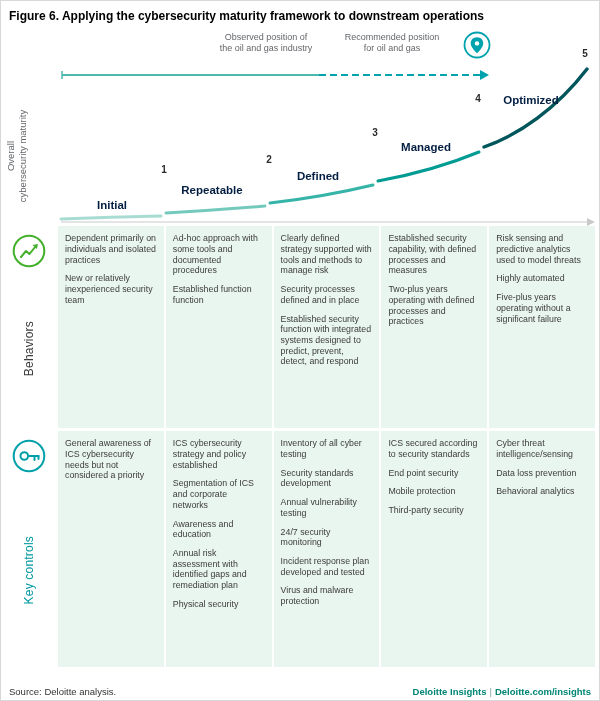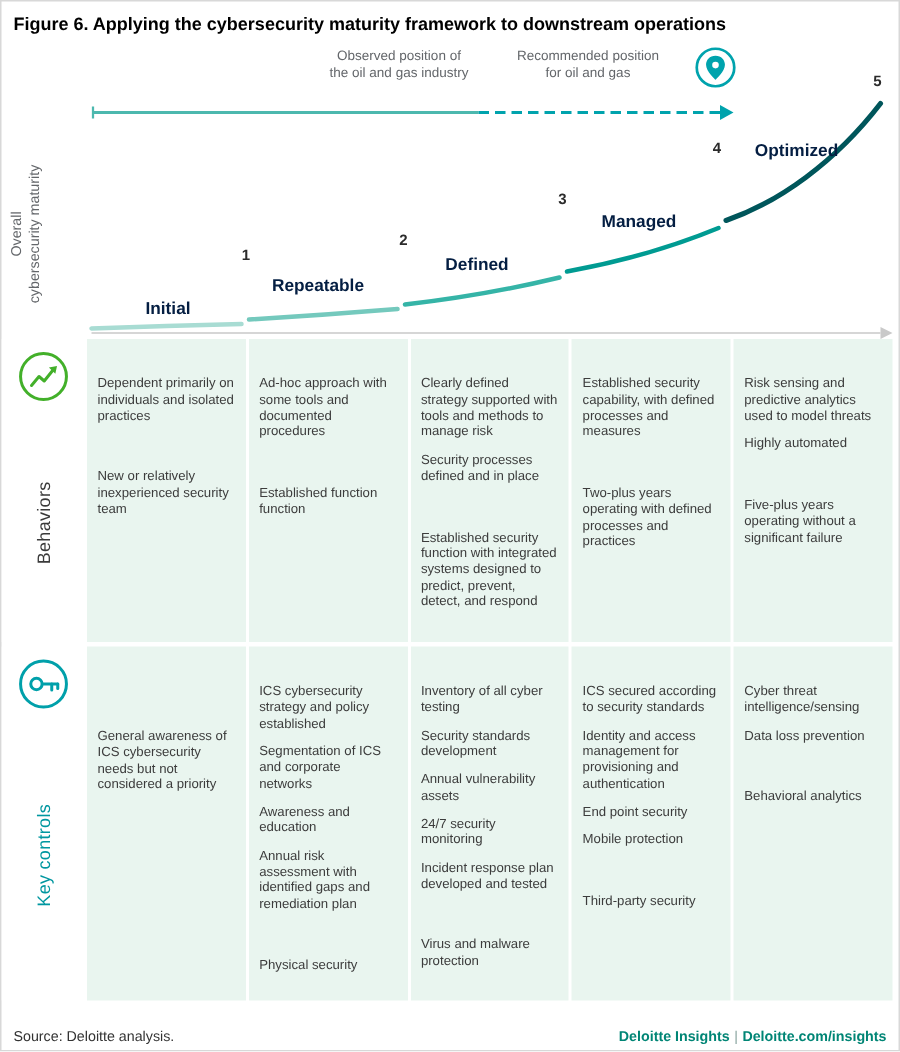--- a/index.html
+++ b/index.html
@@ -6,23 +6,23 @@
   .page { width:600px; height:701px; box-sizing:border-box; background:#fff; border:1px solid #d8d8d8; overflow:hidden; position:relative; }
   .title { font-size:12px; font-weight:bold; color:#000000; padding:9px 10px 3px 8px; line-height:1.1; }
 
   .chart-svg { display:block; }
   .ann { font-size:9px; fill:#63666a; }
   .lvl { font-size:10px; fill:#2b2b2b; font-weight:600; }
   .stage { font-size:11.5px; font-weight:bold; fill:#041e42; }
   .yaxis { font-size:9.5px; fill:#63666a; }
 
   .grid { display:grid; grid-template-columns:55px repeat(5,1fr); grid-template-rows:202px 236px; column-gap:2px; row-gap:3px; margin:0 4px 0 0; }
-  .cell { background:#e9f5ef; padding:24px 7px; font-size:8.8px; line-height:1.22; color:#3c3c3c; overflow:hidden; }
+  .cell { background:#e9f5ef; padding:7px 7px; font-size:8.8px; line-height:1.22; color:#3c3c3c; overflow:hidden; }
   .cell p { margin:0 0 8px 0; }
-  .cell p:last-child { margin-bottom:0;margin-top:30px; }
+  .cell p:last-child { margin-bottom:0; }
 
   .gutter { background:#fff; display:flex; flex-direction:column; align-items:center; padding-top:8px; box-sizing:border-box; }
   .rot-wrap { flex:1; display:flex; align-items:center; justify-content:center; }
   .rot { writing-mode:vertical-rl; transform:rotate(180deg); font-size:12px; letter-spacing:0.2px; }
   .rot.behaviors { color:#3a3a3a; }
   .rot.keycontrols { color:#0097a0; }
 
   .footer { display:flex; justify-content:space-between; align-items:baseline; padding:19px 8px 0 8px; font-size:9.5px; }
   .source { color:#333333; }
   .brandline { color:#008575;margin-left:32px; }
@@ -141,28 +141,27 @@
     <div class="cell">
         <p>ICS cybersecurity strategy and policy established</p>
         <p>Segmentation of ICS and corporate networks</p>
         <p>Awareness and education</p>
         <p>Annual risk assessment with identified gaps and remediation plan</p>
         <p>Physical security</p>
       </div>
     <div class="cell">
         <p>Inventory of all cyber testing</p>
         <p>Security standards development</p>
-        <p>Annual vulnerability assets</p>
+        <p>Annual vulnerability testing</p>
         <p>24/7 security monitoring</p>
         <p>Incident response plan developed and tested</p>
         <p>Virus and malware protection</p>
       </div>
     <div class="cell">
         <p>ICS secured according to security standards</p>
-        <p>Identity and access management for provisioning and authentication</p>
         <p>End point security</p>
         <p>Mobile protection</p>
         <p>Third-party security</p>
       </div>
     <div class="cell">
         <p>Cyber threat intelligence/sensing</p>
         <p>Data loss prevention</p>
         <p>Behavioral analytics</p>
       </div>
 

